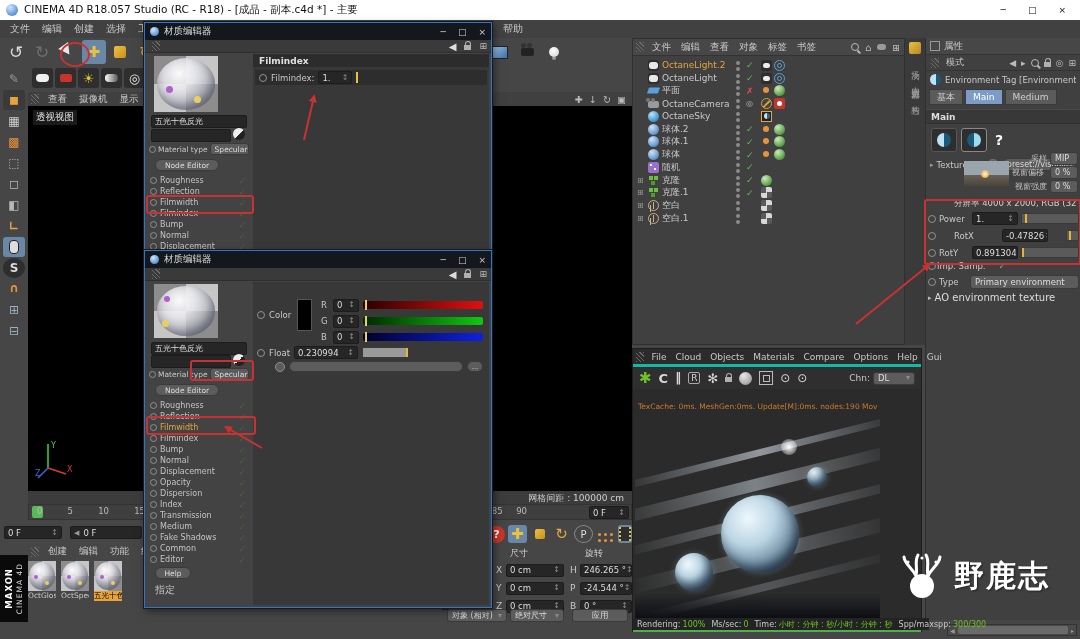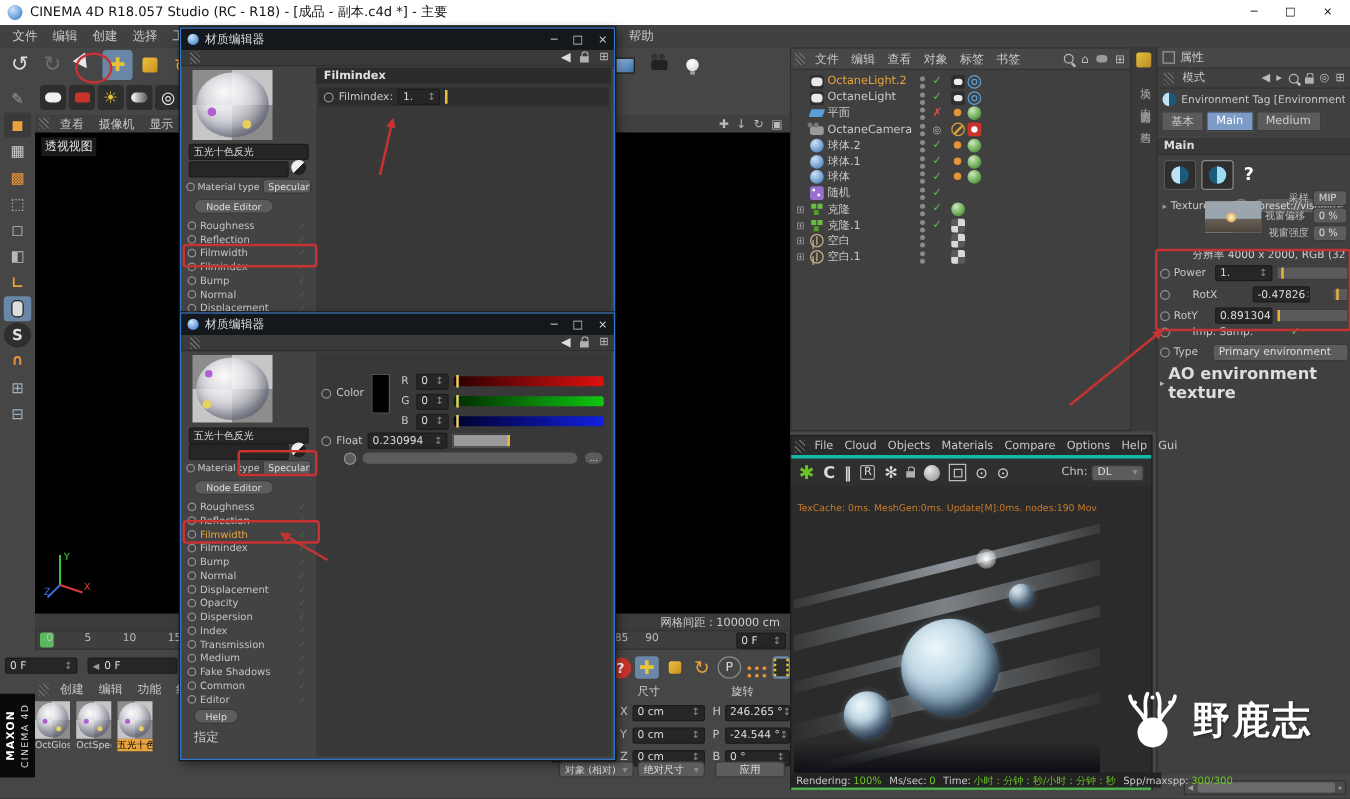--- a/index.html
+++ b/index.html
@@ -459,20 +459,30 @@
           <span class="oi oi-camera"></span>
           <span class="nm">OctaneCamera</span>
           <span class="vdots"></span>
           <span class="st-target">◎</span>
           <span class="flex">
             <span class="tag tg-ban"></span>
             <span class="tag tg-redcam"></span>
           </span>
         </div>
 
+        <div class="orow">
+          <span class="exp"><span class="expglyph" style="visibility: hidden;">⊞</span></span>
+          <span class="oi oi-sky"></span>
+          <span class="nm">OctaneSky</span>
+          <span class="vdots"></span>
+          <span class="st-none"></span>
+          <span class="flex">
+            <span class="tag tg-skysel"></span>
+          </span>
+        </div>
 
         <div class="orow">
           <span class="exp"><span class="expglyph" style="visibility: hidden;">⊞</span></span>
           <span class="oi oi-sphere"></span>
           <span class="nm">球体.2</span>
           <span class="vdots"></span>
           <span class="st-check">✓</span>
           <span class="flex">
             <span class="tag tg-dot"></span>
             <span class="tag tg-tex"></span>
@@ -674,35 +684,35 @@
           <span style="font-size:8.5px;width:30px;white-space:nowrap">RotY</span>
           <span class="vbox" style="width:46px;flex:none">
             <span>0.891304</span>
             <span class="spin">↕</span>
           </span>
           <span class="slider" style="flex:1">
             <span class="caret" style="left: calc(2% - 1px);"></span>
           </span>
         </div>
       </div>
-    <div class="abs flex" style="left:2px;top:223px;gap:18px">
+    <div class="abs flex" style="left:2px;top:223px;gap:1px">
       <span class="circ"></span>
       <span style="font-size:8.5px">Imp. Samp.</span>
       <span class="st-check" style="margin-left:12px">✓</span>
     </div>
     <div class="abs flex" style="left:2px;top:237px;gap:3px;width:151px">
       <span class="circ"></span>
       <span style="font-size:8.5px;width:28px">Type</span>
       <span class="pill" style="flex:1;height:14px">
           <span>Primary environment</span>
         </span>
     </div>
     <div class="abs flex" style="left:2px;top:254px;gap:3px">
       <span style="color:#bbb;font-size:7px">▸</span>
-      <span style="font-size:13px;font-weight:bold;color:#ddd">AO environment texture</span>
+      <span style="font-size:10px;font-weight:normal;color:#ddd">AO environment texture</span>
     </div>
   </div>
 
   <div class="abs" style="left:632px;top:348px;width:290px;height:284px;background:#2b2b2b;border:1px solid #1e1e1e;box-sizing:border-box">
     <div class="flex" style="height:15px;font-size:9px;border-bottom:3px solid #14b8a6">
       <span class="grip"></span>
       <div class="flex">
 
       <span class="menu-item" style="padding:0 4.5px">File</span>
           <span class="menu-item" style="padding:0 4.5px">Cloud</span>

